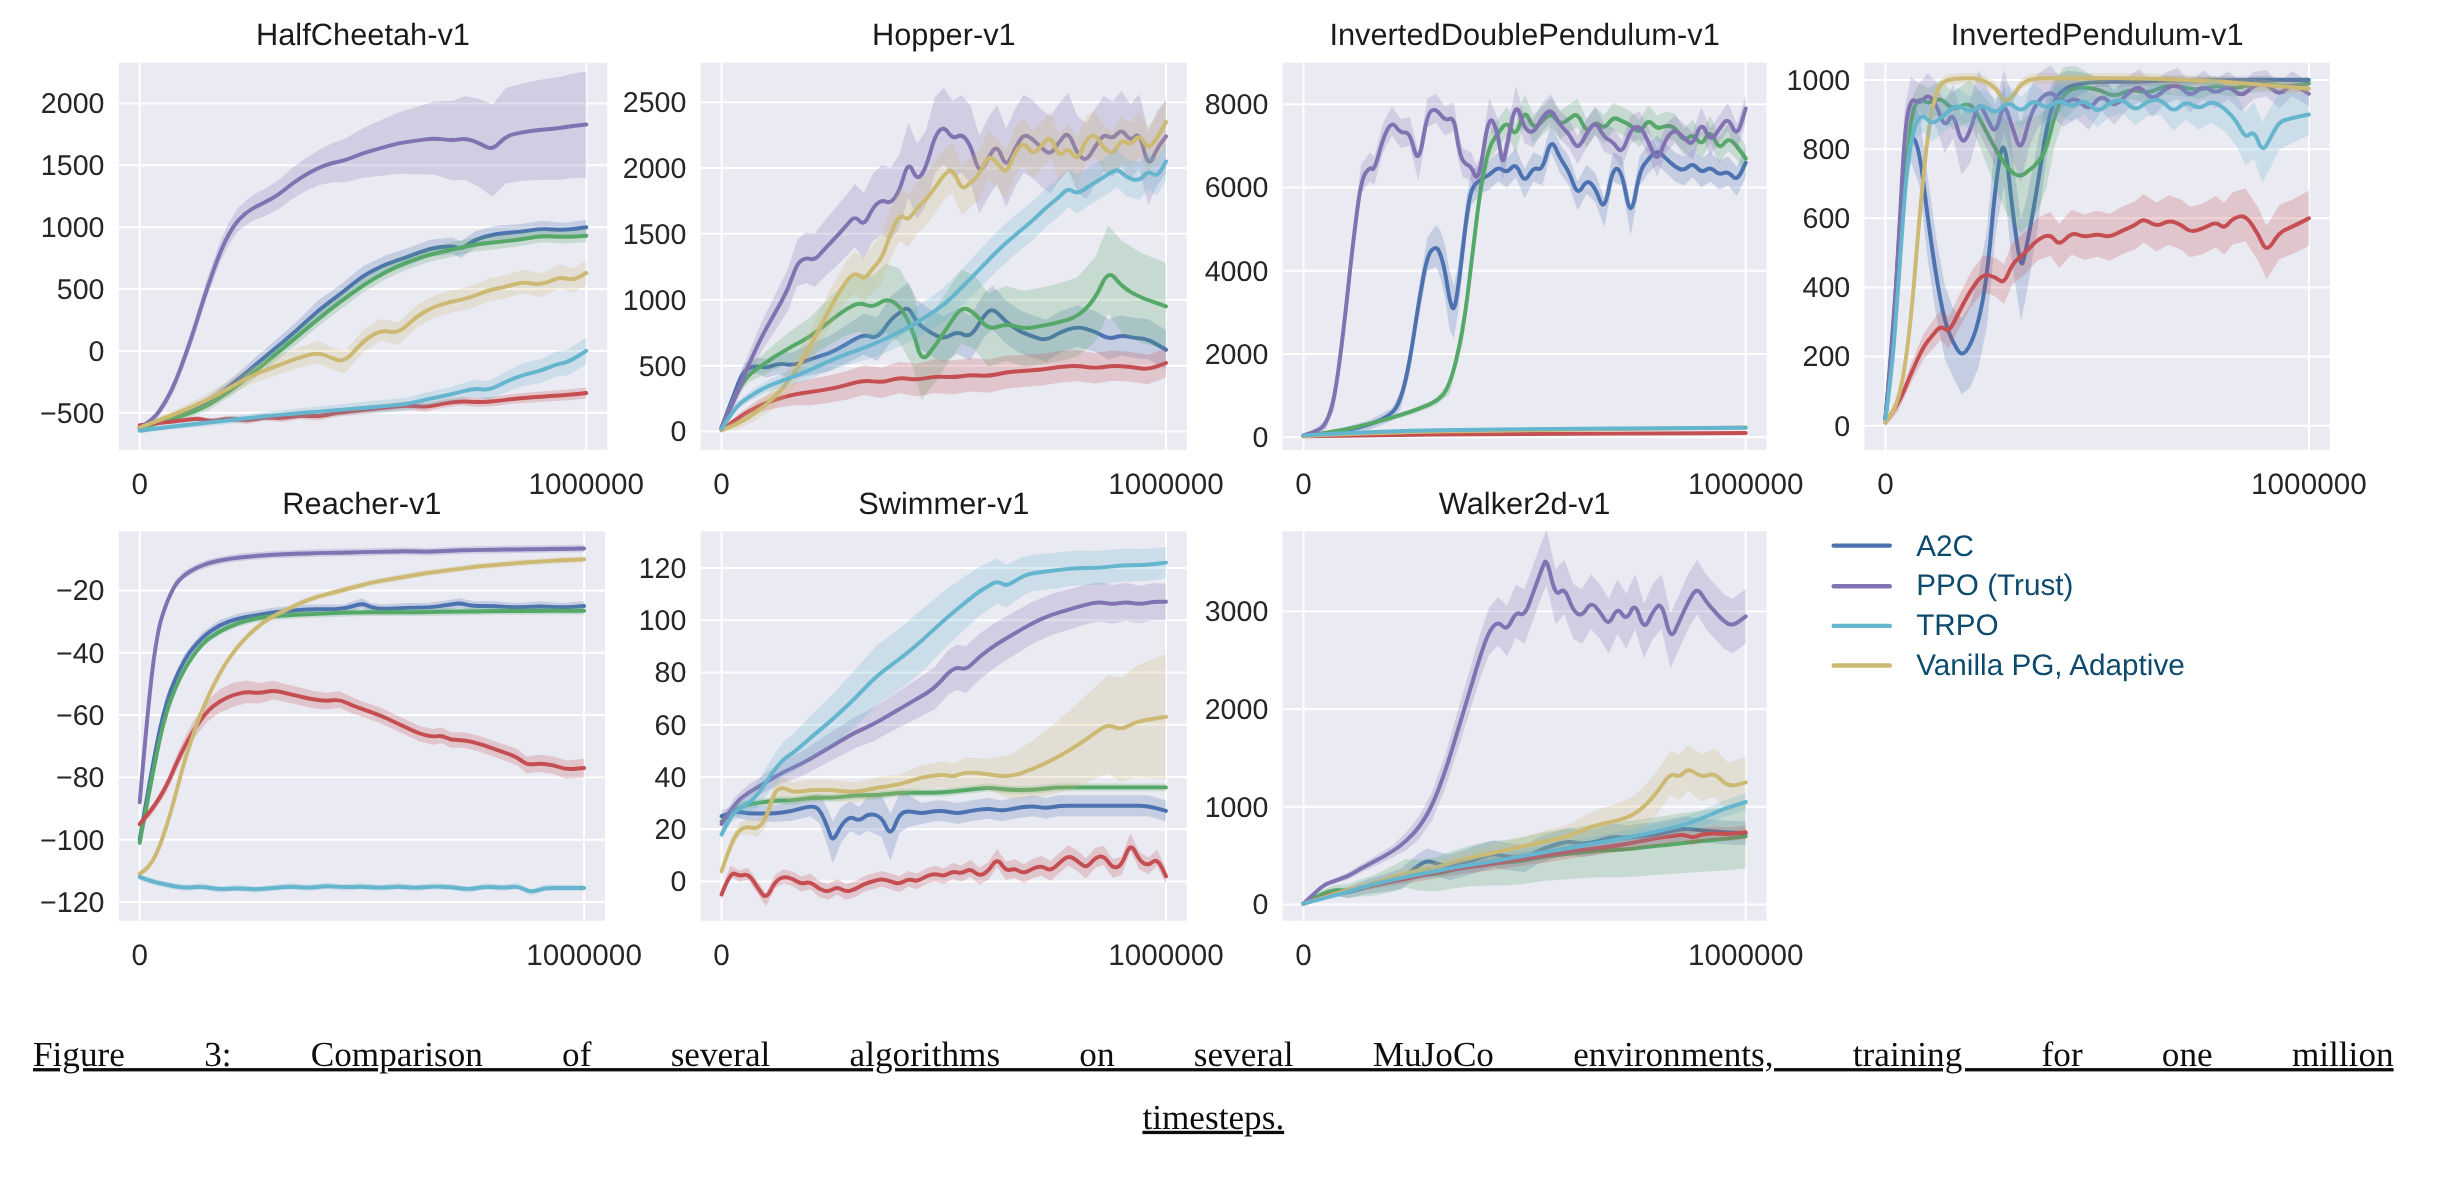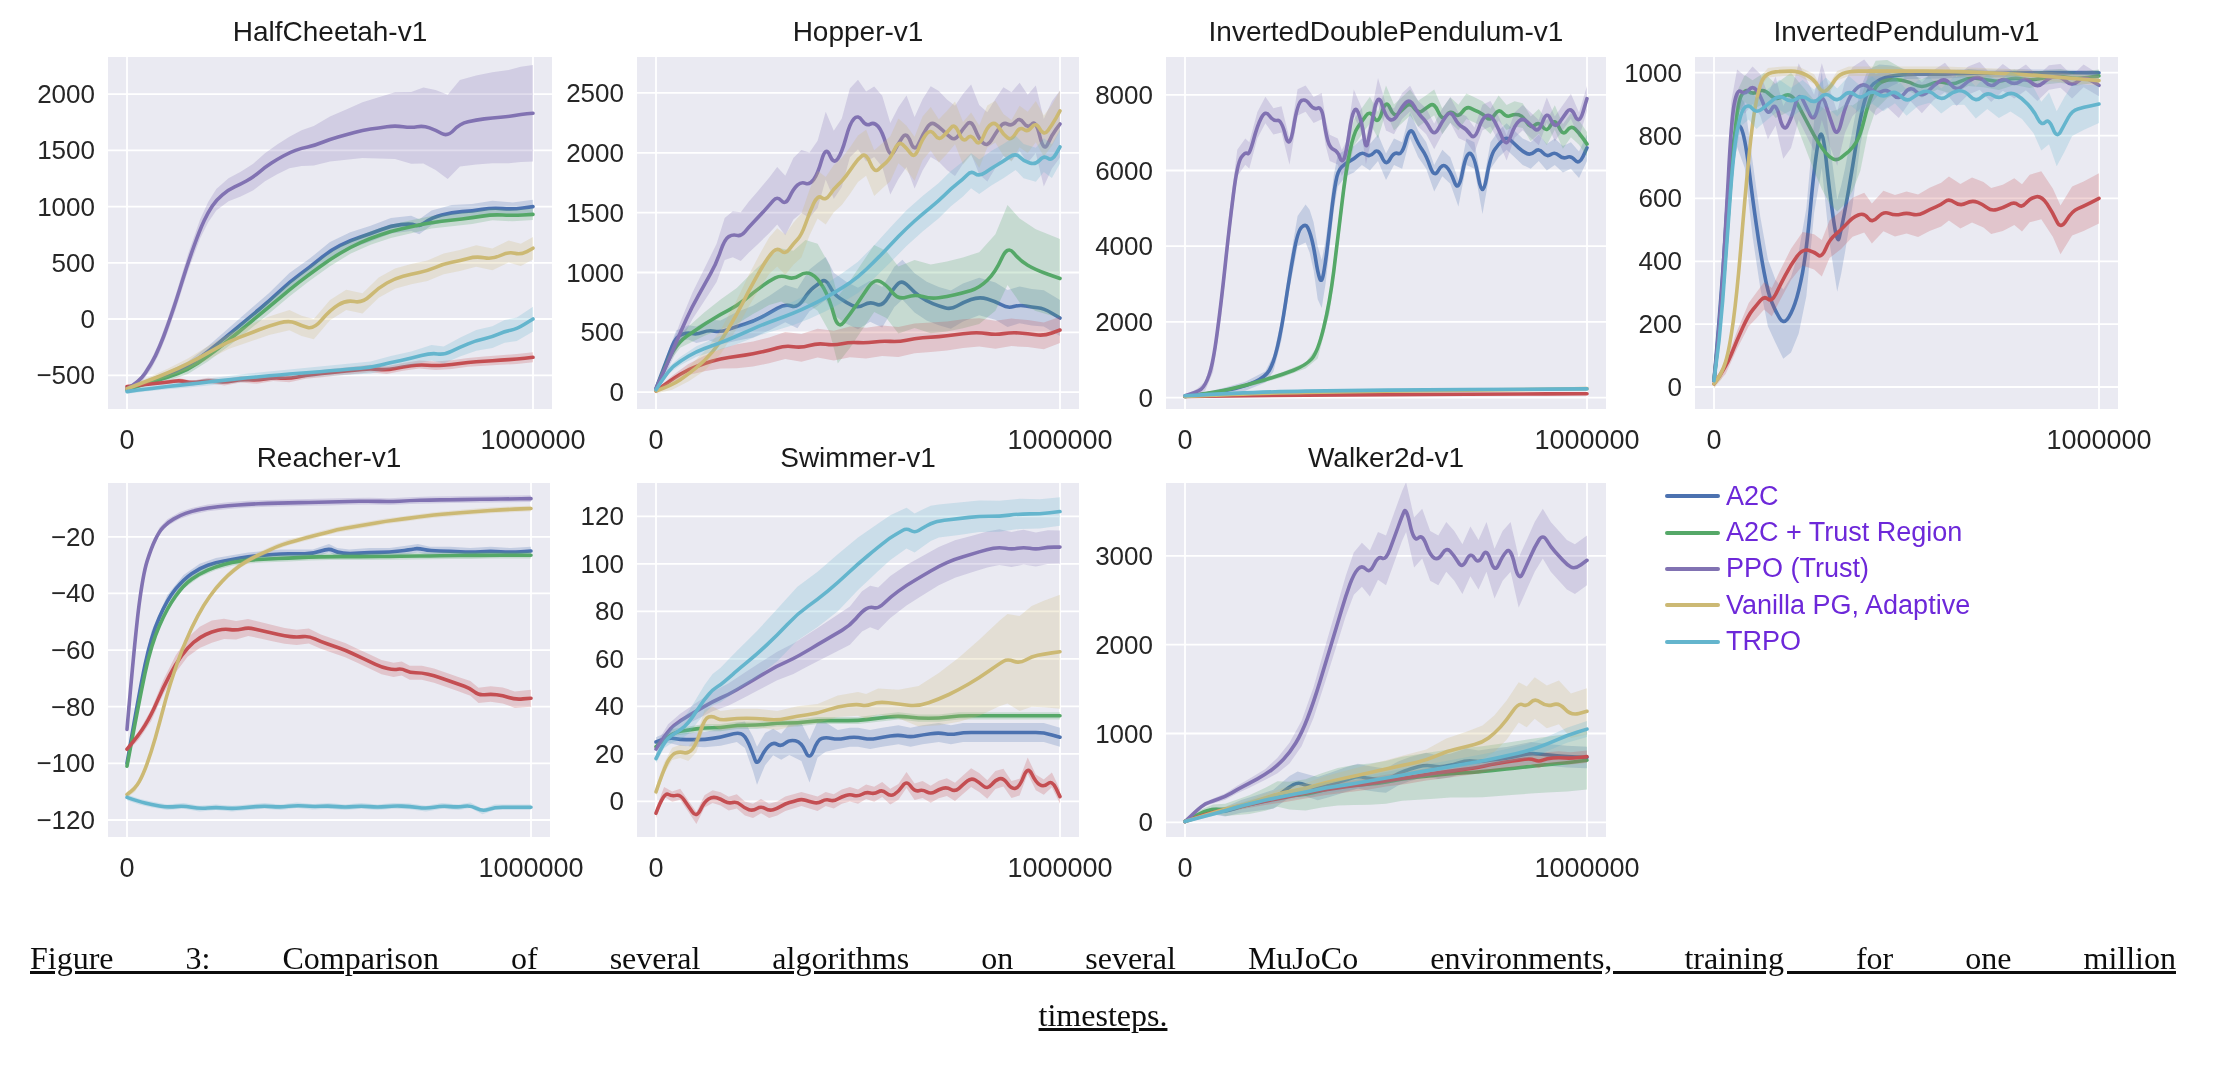--- a/index.html
+++ b/index.html
@@ -3,21 +3,21 @@
 <meta charset="utf-8">
 <style>
   html,body{margin:0;padding:0;background:#ffffff;}
   .page{position:relative;width:2234px;height:1092px;background:#ffffff;overflow:hidden;
         font-family:"Liberation Sans","DejaVu Sans",sans-serif;}
   .chart-slot{position:absolute;}
   .chart-slot svg{position:absolute;left:0;top:0;overflow:visible;}
   #legend{position:absolute;left:1665px;top:478px;}
   .legend-row{display:flex;align-items:center;height:36.4px;}
   .legend-swatch{display:inline-block;width:55px;height:4px;border-radius:2px;flex:none;}
-  .legend-label{margin-left:6px;font-size:27px;color:#6d28d9;white-space:nowrap;}
+  .legend-label{margin-left:22px;font-size:27px;color:#0c4a6e;white-space:nowrap;}
   #caption{position:absolute;left:30px;top:930px;width:2146px;
            font-family:"Liberation Serif","DejaVu Serif",serif;color:#0d0d0d;
            font-size:32px;line-height:57px;text-decoration:underline;}
   #caption .cap-line1{text-align:justify;text-align-last:justify;}
   #caption .cap-line2{text-align:center;}
 </style>
 </head>
 <body>
 
 <div class="page">
@@ -290,34 +290,30 @@
         </g>
       </svg>
     </div>
 
   <div id="legend">
       <div class="legend-row">
         <span class="legend-swatch" style="background: rgb(76, 114, 176);"></span>
         <span class="legend-label">A2C</span>
       </div>
       <div class="legend-row">
-        <span class="legend-swatch" style="background: rgb(85, 168, 104);"></span>
-        <span class="legend-label">A2C + Trust Region</span>
-      </div>
-      <div class="legend-row">
         <span class="legend-swatch" style="background: rgb(129, 114, 178);"></span>
         <span class="legend-label">PPO (Trust)</span>
       </div>
       <div class="legend-row">
+        <span class="legend-swatch" style="background: rgb(100, 181, 205);"></span>
+        <span class="legend-label">TRPO</span>
+      </div>
+      <div class="legend-row">
         <span class="legend-swatch" style="background: rgb(204, 185, 116);"></span>
         <span class="legend-label">Vanilla PG, Adaptive</span>
-      </div>
-      <div class="legend-row">
-        <span class="legend-swatch" style="background: rgb(100, 181, 205);"></span>
-        <span class="legend-label">TRPO</span>
       </div>
     </div>
 
   <div id="caption">
     <div class="cap-line1">Figure 3: Comparison of several algorithms on several MuJoCo environments, training for one million</div>
     <div class="cap-line2">timesteps.</div>
   </div>
 </div>
 
 </body></html>

